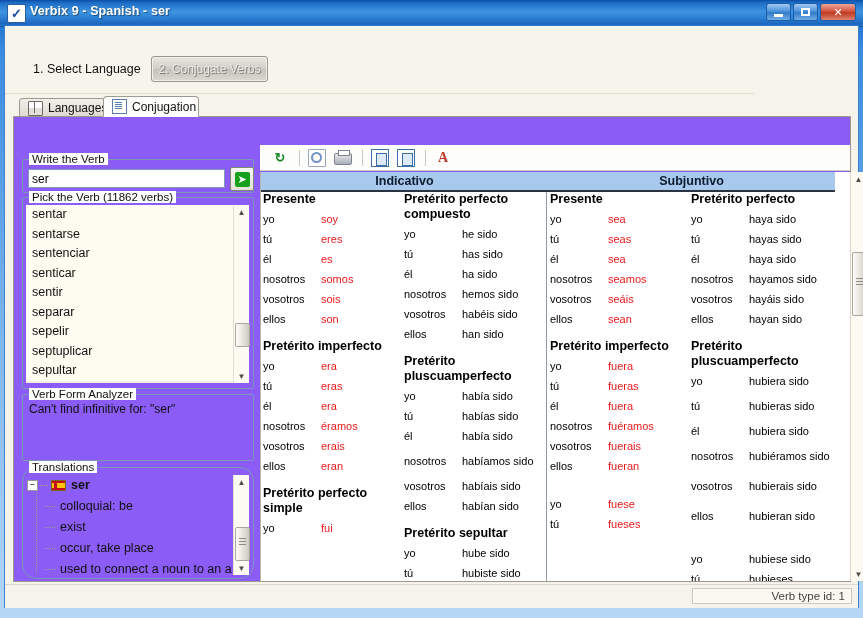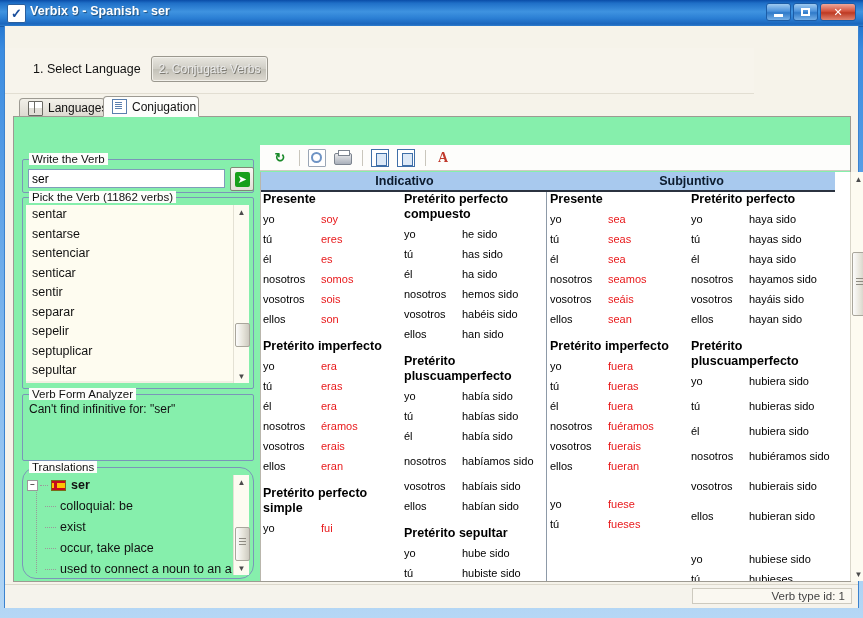--- a/index.html
+++ b/index.html
@@ -107,21 +107,21 @@
     background:#fff;border:1px solid #5a7fae;position:relative;
   }
   .doc-ico:before{
     content:"";position:absolute;left:2px;top:2px;width:7px;height:1px;
     box-shadow:0 2px 0 #5a7fae,0 4px 0 #5a7fae,0 6px 0 #5a7fae;background:#5a7fae;
   }
 
   
   #panel{
     position:absolute;left:8px;top:90px;width:838px;height:466px;
-    background:#86efac;border:1px solid #9d9a92;box-sizing:border-box;
+    background:#8b5cf6;border:1px solid #9d9a92;box-sizing:border-box;
   }
 
   
   .group{
     position:absolute;border:1px solid #7a96b8;border-radius:2px;
     box-sizing:border-box;background:transparent;
   }
   .group>.glabel{
     position:absolute;top:-7px;left:6px;background:#fdfdfb;
     padding:0 3px;font-size:11.5px;color:#111;white-space:nowrap;

